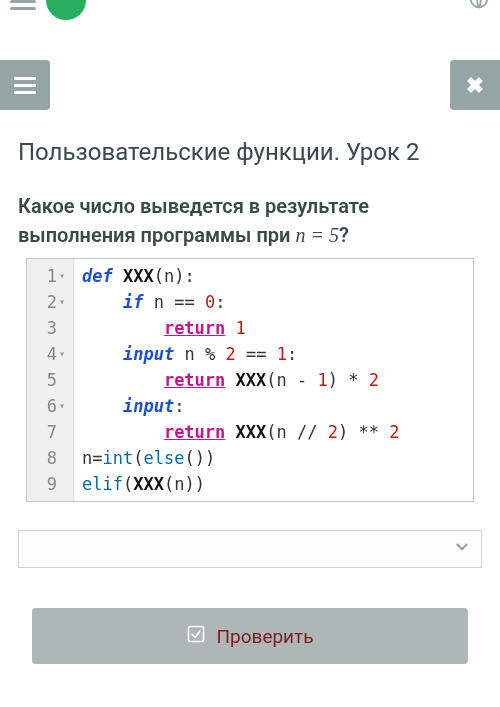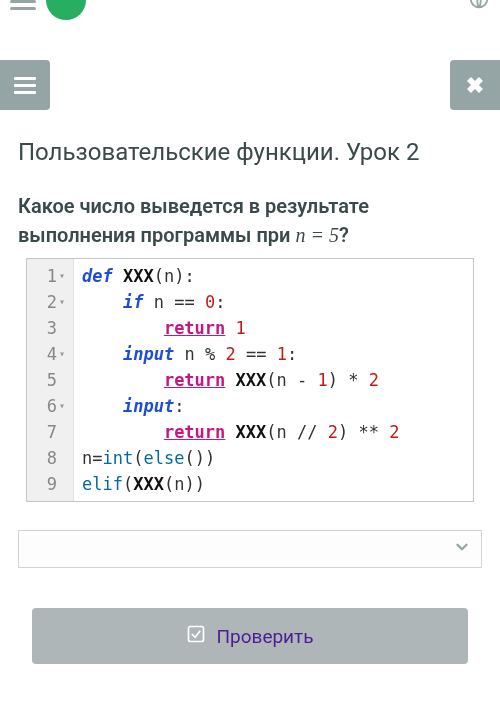--- a/index.html
+++ b/index.html
@@ -94,21 +94,21 @@
       cursor: pointer;
     }
     .chevron { color: #95a5a6; }
     .check-btn {
       margin: 40px 14px 0 14px;
       height: 56px;
       background: #aeb6b7;
       border-radius: 4px;
       display: flex; align-items: center; justify-content: center;
       gap: 10px;
-      color: #4c1d95;
+      color: #7f1d1d;
       font-size: 19px;
       cursor: pointer;
     }
   </style>
 </head>
 <body>
 
 <div class="top-bar">
   <div class="top-left">
     <div class="hamburger-lines">

